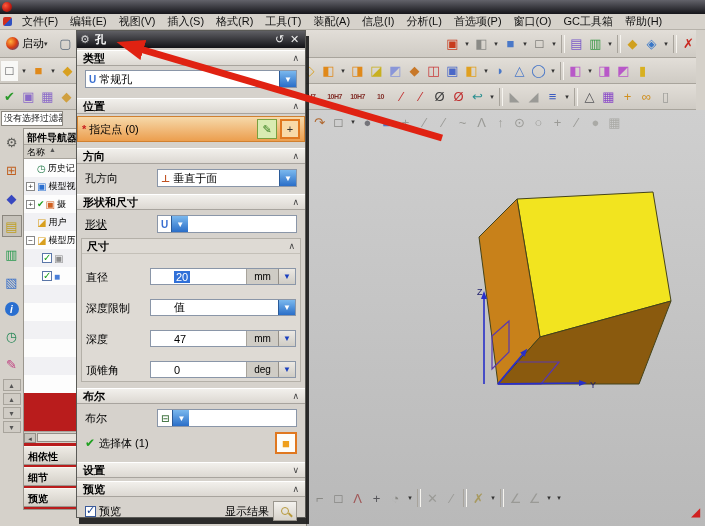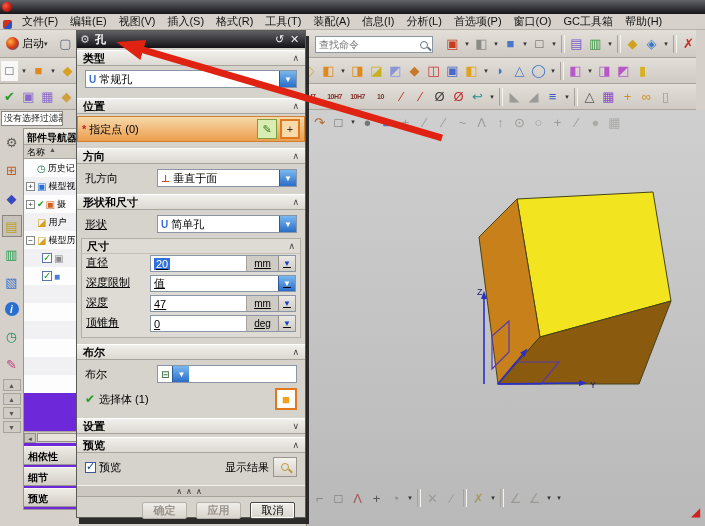--- a/index.html
+++ b/index.html
@@ -2,21 +2,21 @@
 <html><head>
 <meta charset="utf-8">
 <style>
   * { margin:0; padding:0; box-sizing:border-box; }
   html,body { width:705px; height:526px; overflow:hidden; font-family:"Liberation Sans","DejaVu Sans",sans-serif; background:#d5d1ca; }
   #app { position:relative; width:705px; height:526px; }
 
   
   .titlebar { position:absolute; left:0; top:0; width:705px; height:14px; background:linear-gradient(#62626a,#15151a); color:#fff; display:flex; align-items:center; font-size:10px; font-weight:bold; }
   .nx-logo { width:10px; height:10px; margin:0 4px 0 2px; border-radius:50%; background:radial-gradient(circle at 35% 35%, #ff5a3c, #c81e14 55%, #5a1410); }
-  .menubar { position:absolute; left:0; top:14px; width:705px; height:16px; background:#d6d2cb; border-bottom:1px solid #b6b2aa; display:flex; align-items:flex-end; font-size:11px; }
+  .menubar { position:absolute; left:0; top:14px; width:705px; height:16px; background:#d6d2cb; border-bottom:1px solid #b6b2aa; display:flex; align-items:center; font-size:11px; }
   .menu-dot { width:9px; height:9px; margin:0 4px 0 3px; background:linear-gradient(135deg,#d03020 50%,#3050c0 50%); border-radius:2px; }
   .mitem { padding:1px 6px; color:#111; white-space:nowrap; }
   .tbar { position:absolute; left:0; width:696px; background:linear-gradient(#e2ded8,#cfcbc4); border-bottom:1px solid #a8a49c; display:flex; }
   #tbar1 { top:30px; height:28px; }
   #tbar2 { top:58px; height:26px; }
   #tbar3 { top:84px; height:26px; }
   .tstrip { display:flex; align-items:center; height:100%; }
   .ticon { display:inline-flex; align-items:center; justify-content:center; width:17px; height:20px; font-size:13px; margin:0 1px; cursor:default; }
   .dd { width:8px; font-size:7px; color:#333; }
   .sep { width:4px; height:18px; border-left:1px solid #a8a49c; border-right:1px solid #f6f4ef; margin:0 2px; }
@@ -29,21 +29,21 @@
   .mag::after { content:""; position:absolute; left:6px; top:6px; width:5px; height:1.5px; background:#6a7684; transform:rotate(45deg); }
 
   
   .filterbox { position:absolute; left:1px; top:111px; width:62px; height:15px; background:#fff; border:1px solid #8a867e; font-size:9px; line-height:13px; padding-left:2px; color:#222; overflow:hidden; white-space:nowrap; }
   .rstrip { position:absolute; left:0; top:128px; width:23px; height:382px; display:flex; flex-direction:column; align-items:center; background:#d5d1ca; }
   .ricon { display:inline-flex; align-items:center; justify-content:center; width:20px; height:22px; font-size:13px; margin:3px 0; }
   .ricon.active { background:#c6c2ba; border:1px solid #8a867e; }
   .ricon.round { width:14px; height:14px; border-radius:50%; font-size:10px; font-style:italic; font-weight:bold; margin:6px 0; }
   .ricon.rsmall { width:18px; height:12px; font-size:8px; border:1px solid #a8a49c; background:#d0ccc5; color:#555; margin:1px 0; }
 
-  .navpanel { position:absolute; left:23px; top:128px; width:74px; height:382px; background:#6d28d9; border:1px solid #9a968e; overflow:hidden; }
+  .navpanel { position:absolute; left:23px; top:128px; width:74px; height:382px; background:#b91c1c; border:1px solid #9a968e; overflow:hidden; }
   .navtitle { height:16px; background:linear-gradient(#efece6,#d8d4cc); font-size:10px; font-weight:bold; padding:2px 0 0 3px; white-space:nowrap; border-bottom:1px solid #aaa69e; }
   .navcol { height:14px; background:#d2cec6; border-bottom:1px solid #a8a49c; font-size:9px; padding:1px 0 0 3px; display:flex; gap:4px; }
   .tree { font-size:9px; }
   .trow { display:flex; align-items:center; height:18px; padding-left:2px; white-space:nowrap; overflow:hidden; }
   .trow:nth-child(odd) { background:#fdfdfd; }
   .trow:nth-child(even) { background:#f1f1f4; }
   .texp { width:9px; height:9px; border:1px solid #888; background:#fff; font-size:8px; line-height:7px; text-align:center; margin-right:2px; flex:none; color:#333; }
   .tsp { width:11px; flex:none; }
   .tico { font-size:10px; margin-right:2px; flex:none; }
   .tpre { color:#1fa01f; font-size:9px; margin-right:1px; flex:none; }
@@ -83,23 +83,23 @@
   .unit { width:32px; height:100%; background:#cfccc5; border-left:1px solid #a8a49c; font-size:10px; display:flex; align-items:center; justify-content:center; flex:none; }
   .vbox { flex:1; height:100%; display:flex; align-items:center; padding-left:3px; font-size:11px; }
   .vbox .selected { background:#3070d8; color:#fff; padding:0 2px; }
   .pointrow { height:26px; margin-top:2px; background:linear-gradient(#f6d9aa,#ec9e4e); border:1px solid #d08030; display:flex; align-items:center; padding:0 4px; }
   .pointrow .star { color:#c82020; font-weight:bold; margin-right:3px; }
   .sqbtn { width:20px; height:20px; border:1px solid #7aa040; background:#d9ecb2; display:flex; align-items:center; justify-content:center; font-size:11px; margin-left:3px; flex:none; }
   .sqbtn.hot { border:2px solid #e07820; background:#f8d9a8; }
   .sizepanel { margin:2px 4px 0 4px; border:1px solid #b4b0a8; background:#dedad4; padding-bottom:3px; }
   .subsec { height:15px; display:flex; align-items:center; font-weight:bold; padding:0 5px; border-bottom:1px solid #c4c0b8; }
   .subsec .sarr { margin-left:auto; font-size:9px; font-weight:normal; color:#444; }
-  .frow { display:flex; align-items:flex-start; height:19px; padding:0 4px; margin-top:1px;text-decoration:underline; }
+  .frow { display:flex; align-items:flex-end; height:19px; padding:0 4px; margin-top:12px; }
   .frow .flabel { width:64px; font-size:11px; white-space:nowrap; overflow:hidden; }
-  .frow .fgroup { flex:1; display:flex; height:17px; background:#fff; border:1px solid #8a96a8; }
+  .frow .fgroup { flex:1; display:flex; height:17px; background:#fff; border:1px solid #8a96a8;padding-left:20px; }
   .selrow { height:26px; display:flex; align-items:center; padding:0 8px; }
   .selrow .chkmark { color:#1fa01f; font-size:12px; margin-right:4px; }
   .cubebtn { margin-left:auto; width:22px; height:22px; border:2px solid #e07820; background:#fdfdfa; display:flex; align-items:center; justify-content:center; font-size:13px; color:#efa01e; }
   .prevrow { height:28px; display:flex; align-items:center; padding:0 8px; }
   .cbx { width:11px; height:11px; border:1px solid #3a5a9a; background:#fff; position:relative; margin-right:3px; flex:none; }
   .cbx::after { content:"✓"; position:absolute; left:0; top:-3px; font-size:11px; font-weight:bold; color:#17418f; }
   .magbtn { width:24px; height:20px; border:1px solid #9a968e; background:linear-gradient(#f4f2ee,#d6d2ca); display:flex; align-items:center; justify-content:center; margin-left:4px; }
   .magbtn .mag { margin:0; border-color:#b89a3c; }
   .magbtn .mag::after { background:#b89a3c; }
   .collapse { height:12px; margin-top:4px; background:#ccc8c1; border-top:1px solid #f4f2ee; border-bottom:1px solid #a8a49c; text-align:center; font-size:8px; letter-spacing:4px; color:#333; line-height:11px; }
@@ -141,24 +141,20 @@
 
   <div class="tbar" id="tbar1">
     <div class="start-btn">
       <span class="start-logo"></span>
       <span>启动</span>
       <span class="dd">▾</span>
     </div>
     <span class="tstrip">
         <span class="ticon" style="color: rgb(90, 106, 122);">▢</span>
       </span>
-    <div class="searchbox">
-      <input placeholder="查找命令" style="">
-      <span class="mag"></span>
-    </div>
     <span class="tstrip" style="position:absolute; left:443px;">
         <span class="ticon" style="color: rgb(200, 60, 30);">▣</span>
         <span class="ticon dd">▾</span>
         <span class="ticon" style="color: rgb(138, 138, 134);">◧</span>
         <span class="ticon dd">▾</span>
         <span class="ticon" style="color: rgb(74, 120, 200);">■</span>
         <span class="ticon dd">▾</span>
         <span class="ticon" style="color: rgb(90, 90, 86);">□</span>
         <span class="ticon dd">▾</span>
         <span class="ticon sep"></span>
@@ -437,21 +433,20 @@
     </div>
 
     <div class="sec" style="margin-top:4px;gap:7px;">
       <span>形状和尺寸</span>
       <span class="sarr">∧</span>
     </div>
     <div class="drow" style="height:24px; margin-top:2px;">
       <span style="width:72px;text-decoration:underline;">形状</span>
       <div class="field" style="flex:1;">
         <span class="fico" style="color:#3a6fd0;">U</span>
-        <span class="ftext">简单孔</span>
         <span class="ddbtn">▼</span>
       </div>
     </div>
 
     <div class="sizepanel">
       <div class="subsec">
         <span>尺寸</span>
         <span class="sarr">∧</span>
       </div>
       <div class="frow">

